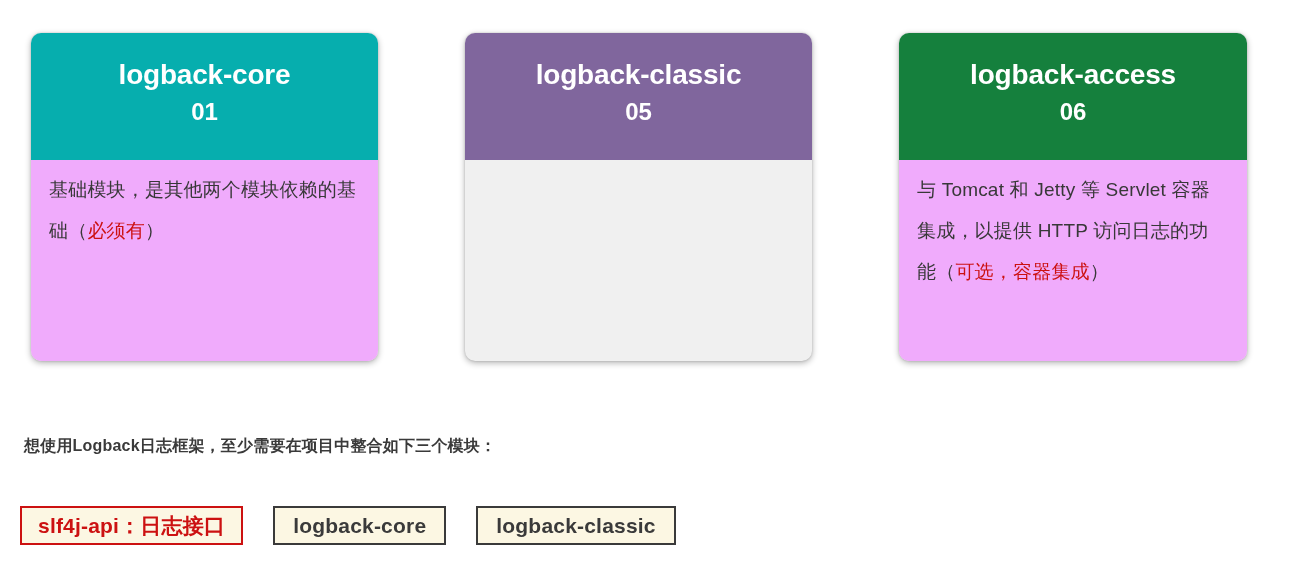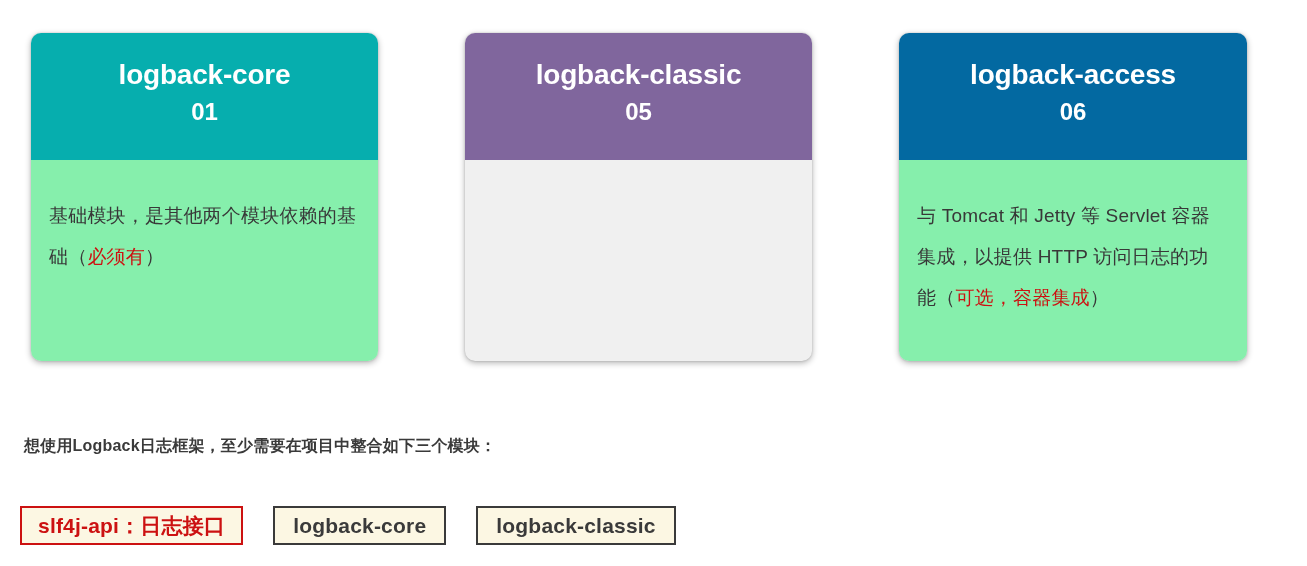--- a/index.html
+++ b/index.html
@@ -62,23 +62,23 @@
   .card-number {
     color: #ffffff;
     font-size: 24px;
     font-weight: bold;
     line-height: 1.42;
     text-align: center;
   }
 
   .card-body {
     flex: 1;
-    background: #86efac;
+    background: #f0abfc;
     box-sizing: border-box;
-    padding: 36px 20px 0 18px;
+    padding: 10px 20px 0 18px;
   }
   .card-text {
     color: #383838;
     font-size: 19px;
     line-height: 2.15;
     letter-spacing: 0.2px;
     word-break: break-word;
   }
   .hl-red { color: #cc1111; }
 
@@ -142,21 +142,21 @@
   </div>
 
   <div class="card">
     <div class="card-header" id="hdr1" style="background: rgb(128, 102, 157);">
       <div class="card-title">logback-classic</div>
       <div class="card-number">05</div>
     </div>
   </div>
 
   <div class="card wide">
-    <div class="card-header" id="hdr2" style="background: #0369a1;">
+    <div class="card-header" id="hdr2" style="background: #15803d;">
       <div class="card-title">logback-access</div>
       <div class="card-number">06</div>
     </div>
     <div class="card-body">
       <div class="card-text"><span>与 Tomcat 和 Jetty 等 Servlet 容器集成，以提供 HTTP 访问日志的功能（</span><span class="hl-red">可选，容器集成</span><span>）</span></div>
     </div>
   </div>
 
 </div>
 

